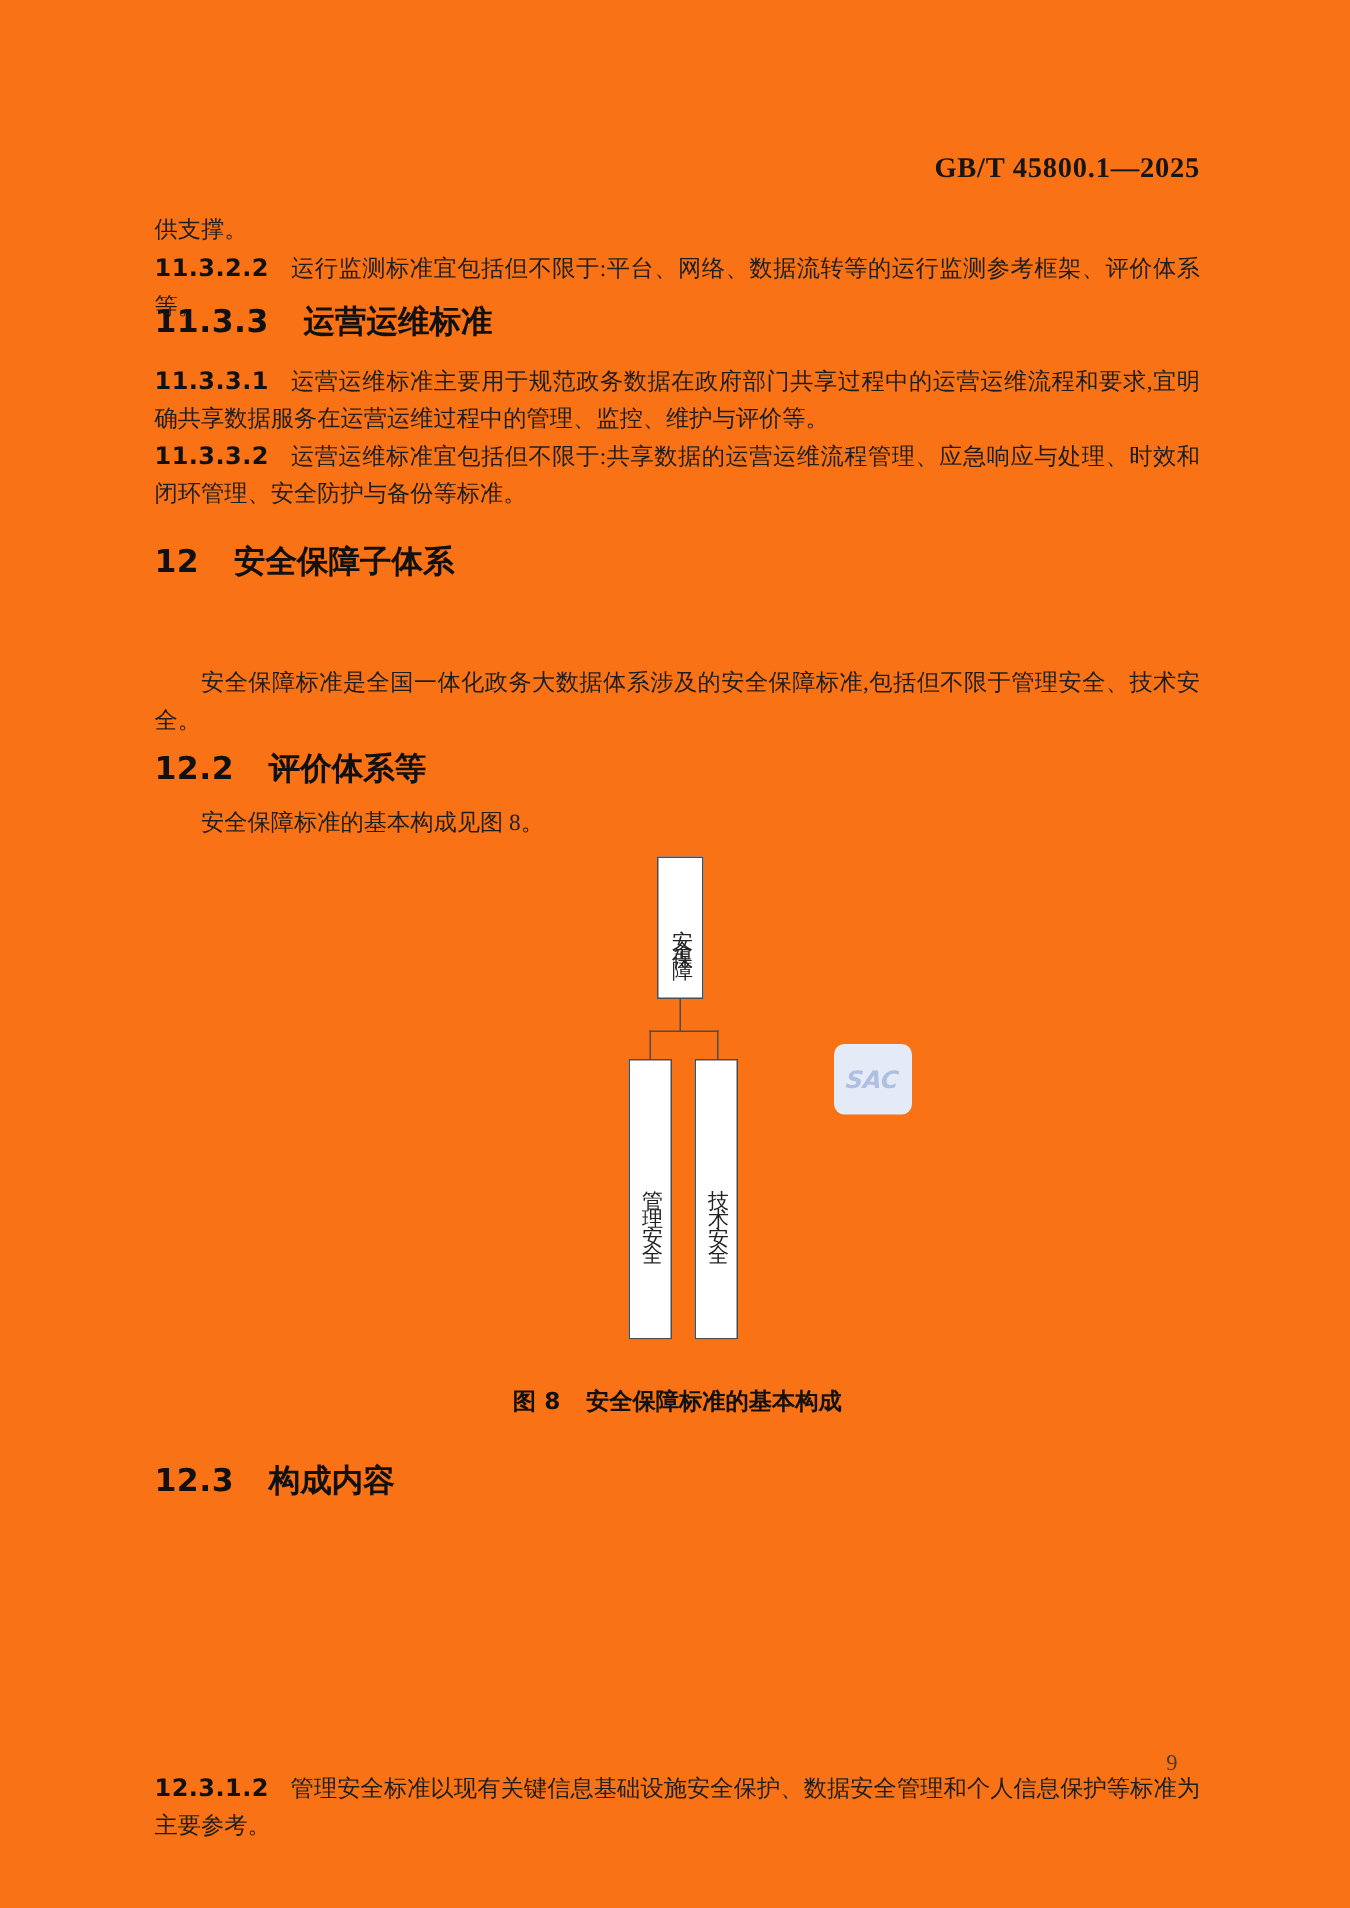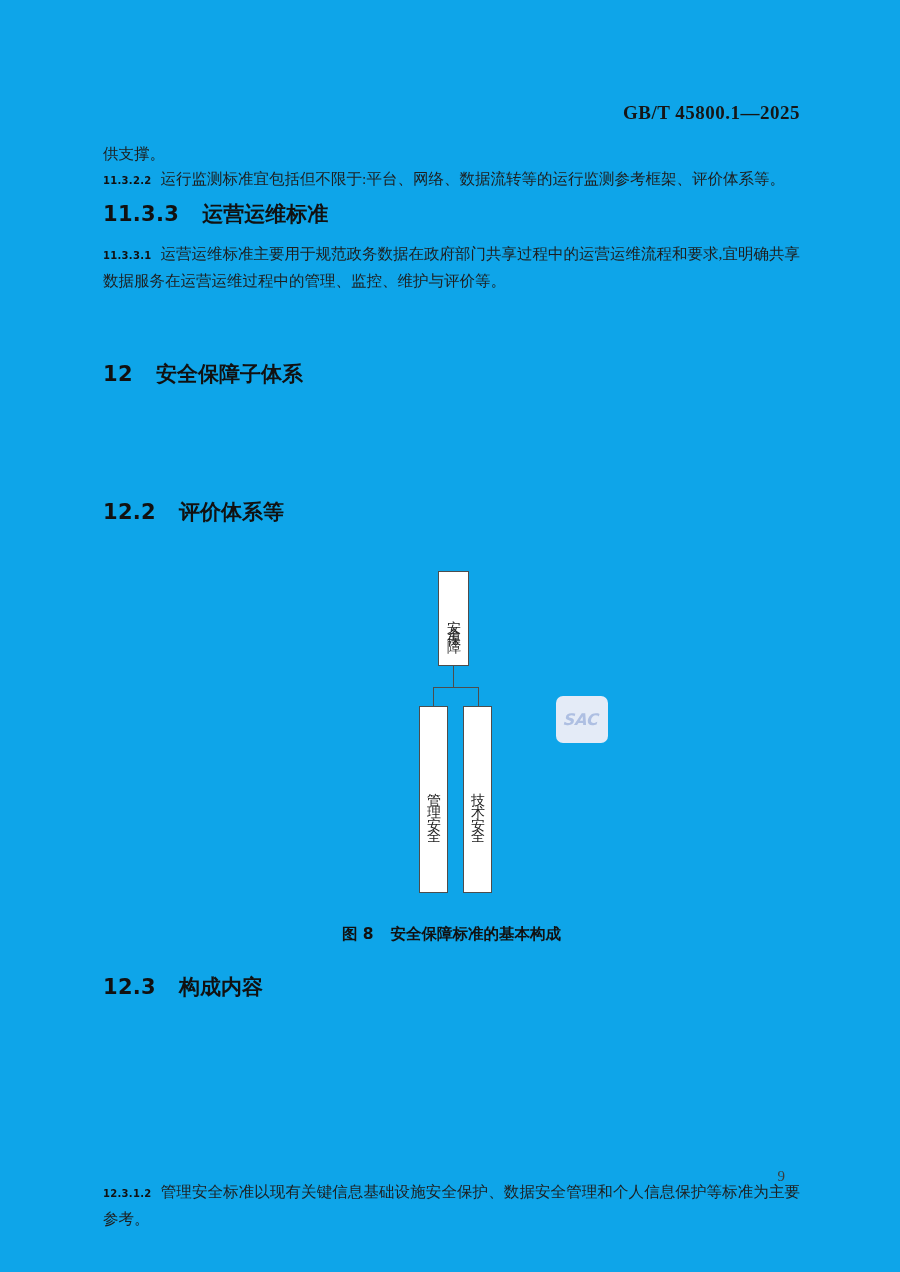--- a/index.html
+++ b/index.html
@@ -1,20 +1,20 @@
 <!DOCTYPE html>
 <html><head>
 <meta charset="utf-8">
 <style>
   html, body { margin: 0; padding: 0; background: #ffffff; }
   .page {
     position: relative;
     width: 900px;
     height: 1272px;
-    background: #0ea5e9;
+    background: #f97316;
     overflow: hidden;
     font-family: "Liberation Serif", "DejaVu Serif", serif;
     color: #1e1e1e;
   }
   .abs { position: absolute; margin: 0; }
 
   
   .doc-num {
     left: 103px; top: 102px; width: 697px;
     text-align: right;
@@ -30,21 +30,21 @@
     left: 103px; width: 697px;
     font-size: 15.5px;
     line-height: 25px;
     text-align: justify;
     color: #1e1e1e;
   }
   .indent { text-indent: 2em; }
   .cnum {
     font-family: "DejaVu Sans", "Liberation Sans", sans-serif;
     font-weight: 700;
-    font-size: 10px;
+    font-size: 16px;
     margin-right: 0.9em;
     letter-spacing: 0.3px;
     color: #111;
   }
 
   
   .hd {
     left: 103px; width: 697px;
     font-family: "DejaVu Sans", "Liberation Sans", sans-serif;
     font-weight: 700;
@@ -122,27 +122,30 @@
   <div class="abs doc-num">GB/T 45800.1—2025</div>
 
   <p class="abs para" style="top:141px">供支撑。</p>
 
   <p class="abs para" style="top:166px"><span class="cnum">11.3.2.2</span><span>运行监测标准宜包括但不限于:平台、网络、数据流转等的运行监测参考框架、评价体系等。</span></p>
 
   <p class="abs hd" style="top:203px"><span class="hnum">11.3.3</span><span>运营运维标准</span></p>
 
   <p class="abs para" style="top:241px"><span class="cnum">11.3.3.1</span><span>运营运维标准主要用于规范政务数据在政府部门共享过程中的运营运维流程和要求,宜明确共享数据服务在运营运维过程中的管理、监控、维护与评价等。</span></p>
 
+  <p class="abs para" style="top:291px"><span class="cnum">11.3.3.2</span><span>运营运维标准宜包括但不限于:共享数据的运营运维流程管理、应急响应与处理、时效和闭环管理、安全防护与备份等标准。</span></p>
 
   <p class="abs hd" style="top:363px"><span class="hnum">12</span><span>安全保障子体系</span></p>
 
 
+  <p class="abs para indent" style="top:443px">安全保障标准是全国一体化政务大数据体系涉及的安全保障标准,包括但不限于管理安全、技术安全。</p>
 
   <p class="abs hd" style="top:501px"><span class="hnum">12.2</span><span>评价体系等</span></p>
 
+  <p class="abs para indent" style="top:536px">安全保障标准的基本构成见图 8。</p>
 
   <div class="abs figure-area">
 
     <div class="watermark">
         <span>SAC</span>
       </div>
 
     <div class="obox" style="left:438px; top:571px; width:31px; height:95px">
       <span class="vtext vt-root">安全保障</span>
     </div>

